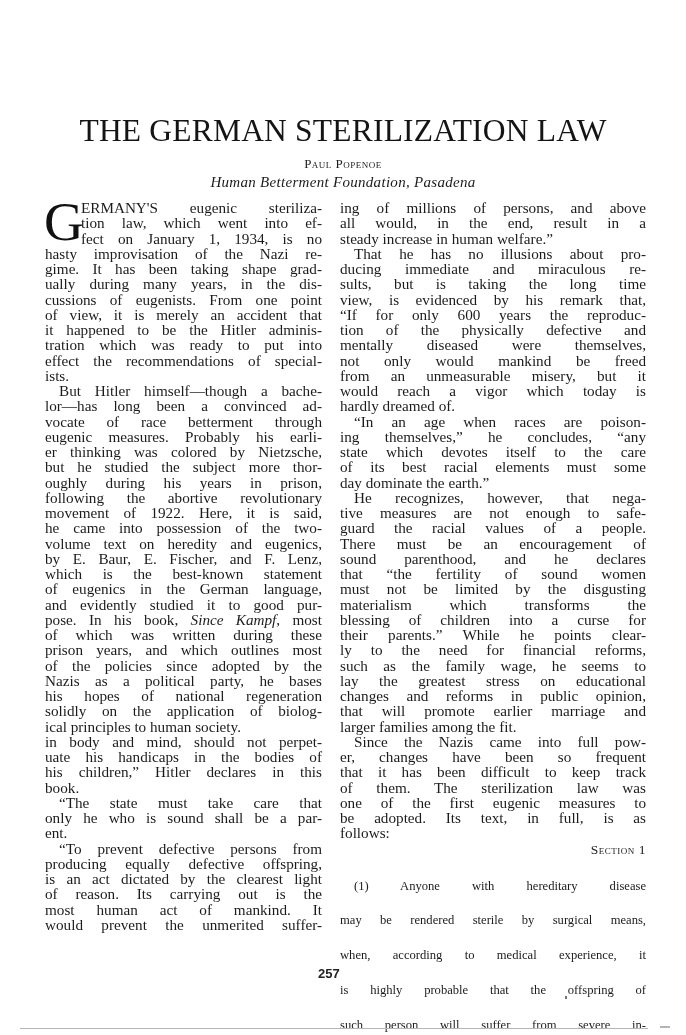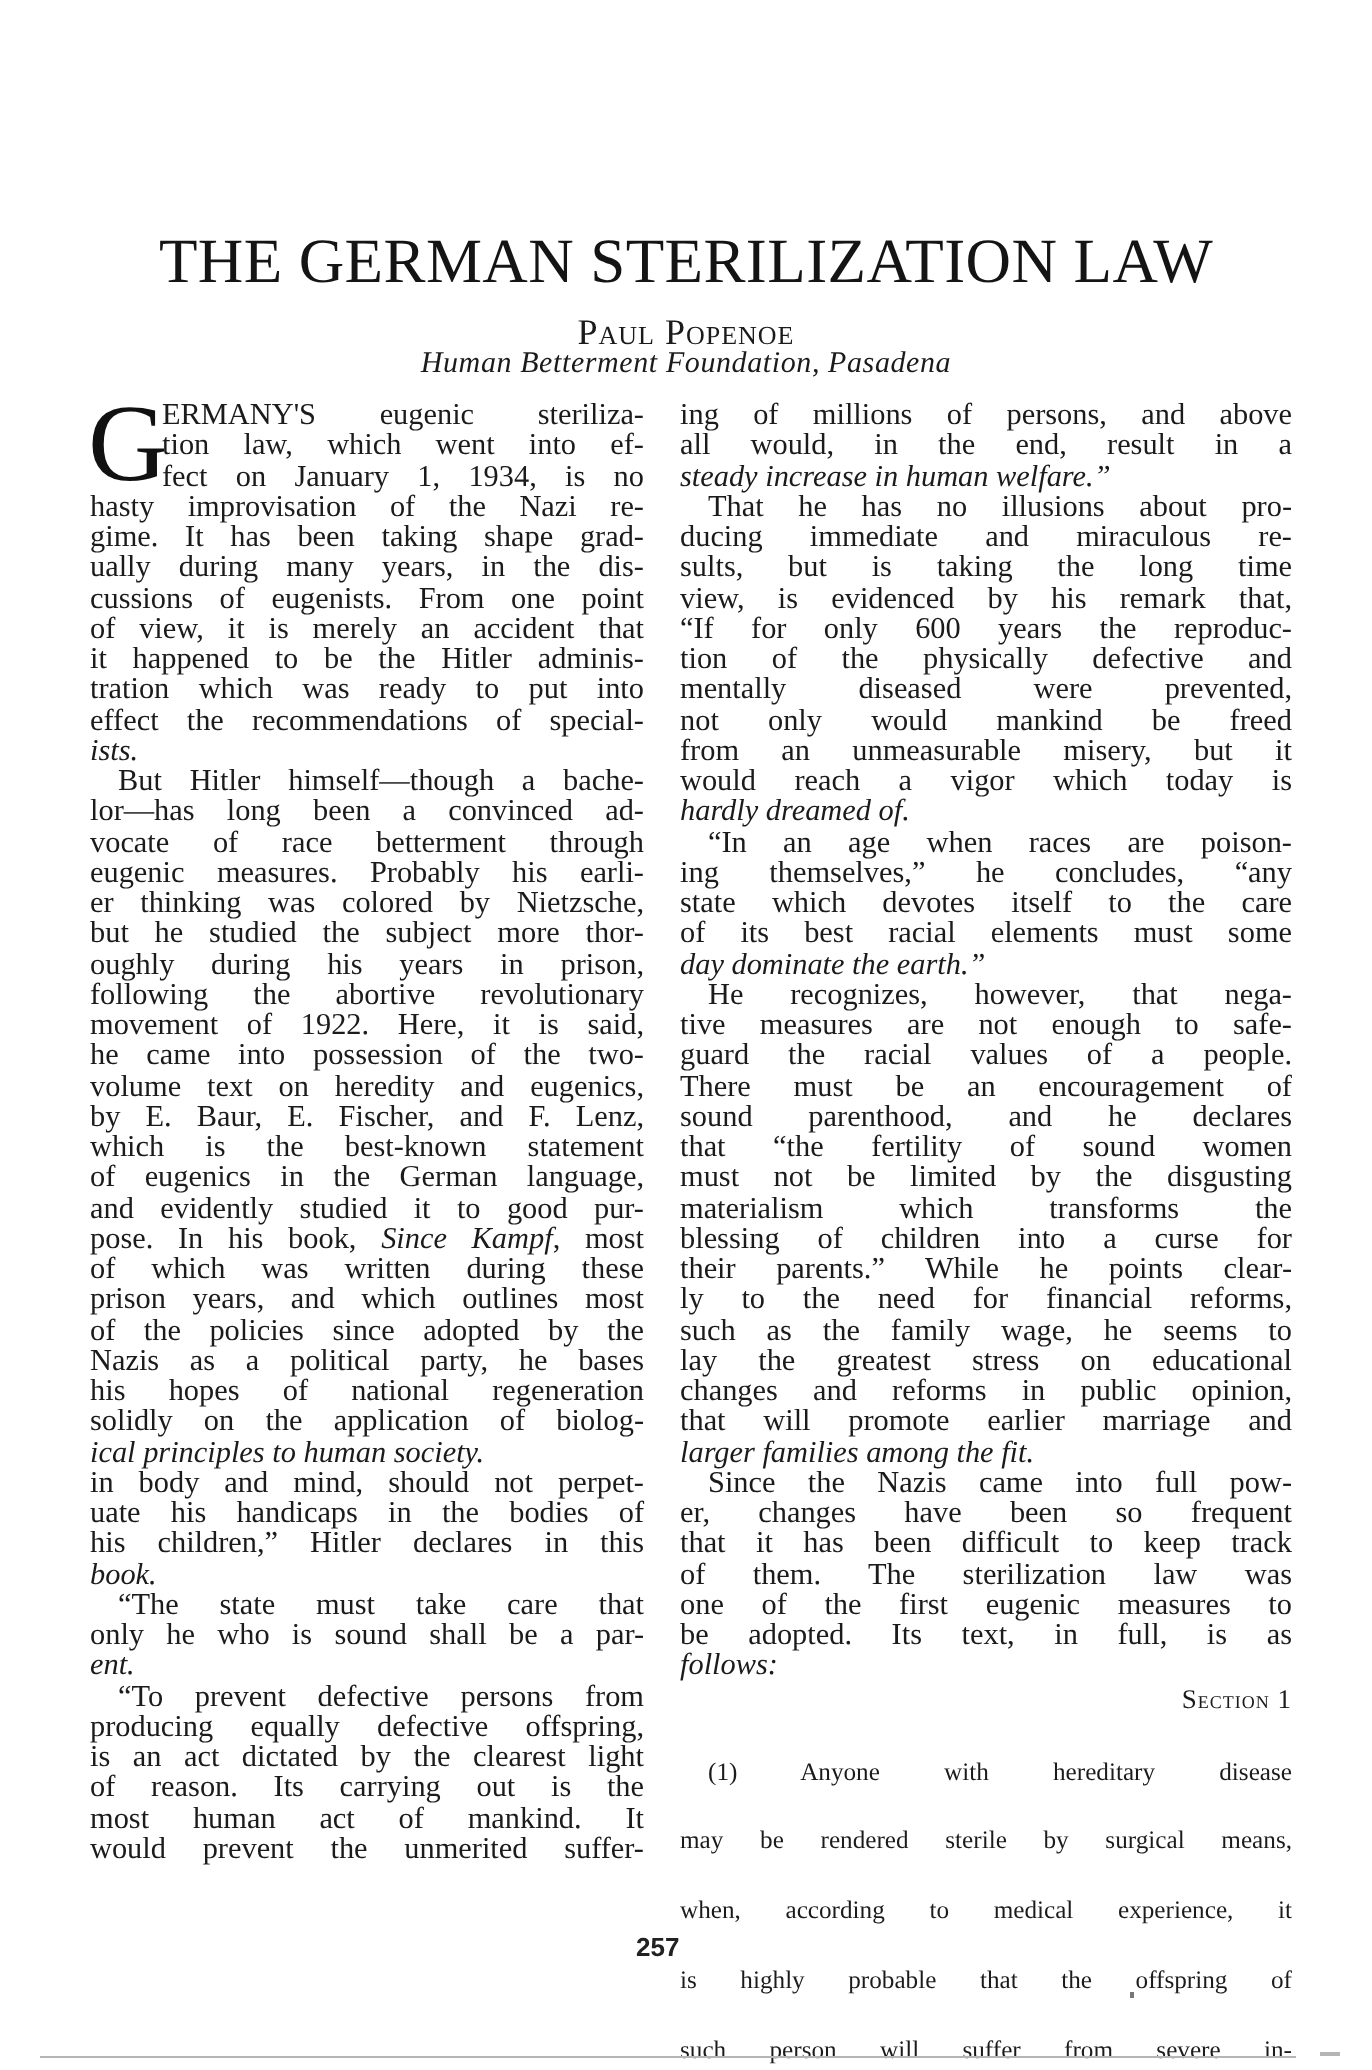--- a/index.html
+++ b/index.html
@@ -1,28 +1,28 @@
 <!DOCTYPE html>
 <html><head>
 <meta charset="utf-8">
 <style>
   html, body { margin:0; padding:0; background:#ffffff; }
   body { width:686px; height:1035px; position:relative; overflow:hidden;
          font-family:"Liberation Serif","DejaVu Serif",serif; color:#1b1b1b; }
   .title { position:absolute; top:113px; left:0; width:686px; text-align:center;
            font-size:31.5px; letter-spacing:0.2px; font-weight:normal; color:#141414; }
   .author { position:absolute; top:156px; left:0; width:686px; text-align:center;
-            font-size:18px; font-variant:small-caps; letter-spacing:0.5px; }
+            font-size:13px; font-variant:small-caps; letter-spacing:0.5px; }
   .affil { position:absolute; top:174px; left:0; width:686px; text-align:center;
            font-size:15px; font-style:italic; letter-spacing:0.3px; }
   .col { position:absolute; top:200px; font-size:15.2px; line-height:15.25px; }
   .col.left { left:45px; width:277px; }
   .col.right { left:340px; width:306px; }
   .line { display:block; white-space:nowrap; text-align:justify; text-align-last:justify; height:15.25px; }
-  .line.last { text-align-last:left;font-style:italic; }
+  .line.last { text-align-last:left; }
   .line.ind { padding-left:14px; }
   .dropcap-wrap { position:relative; }
   .dropcap { position:absolute; left:-1px; top:-3px; font-size:55px; line-height:50px; color:#111; }
   .dc-line { padding-left:36px; }
   .section-head { display:block; text-align:right; font-variant:small-caps; font-size:13.5px;
                   height:17px; line-height:17px; letter-spacing:0.5px; }
   .small { font-size:12.6px; line-height:12.9px; }
   .small .line { height:12.9px;margin-top:22px; }
   .pagenum { position:absolute; top:966px; left:318px; font-size:13px; font-weight:bold;
              font-family:"Liberation Sans",sans-serif; color:#222; }
@@ -94,21 +94,21 @@
 <div class="col right">
   <span class="line">ing of millions of persons, and above</span>
   <span class="line">all would, in the end, result in a</span>
   <span class="line last">steady increase in human welfare.”</span>
   <span class="line ind">That he has no illusions about pro-</span>
   <span class="line">ducing immediate and miraculous re-</span>
   <span class="line">sults, but is taking the long time</span>
   <span class="line">view, is evidenced by his remark that,</span>
   <span class="line">“If for only 600 years the reproduc-</span>
   <span class="line">tion of the physically defective and</span>
-  <span class="line">mentally diseased were prevented,</span>
+  <span class="line">mentally diseased were themselves,</span>
   <span class="line">not only would mankind be freed</span>
   <span class="line">from an unmeasurable misery, but it</span>
   <span class="line">would reach a vigor which today is</span>
   <span class="line last">hardly dreamed of.</span>
   <span class="line ind">“In an age when races are poison-</span>
   <span class="line">ing themselves,” he concludes, “any</span>
   <span class="line">state which devotes itself to the care</span>
   <span class="line">of its best racial elements must some</span>
   <span class="line last">day dominate the earth.”</span>
   <span class="line ind">He recognizes, however, that nega-</span>

